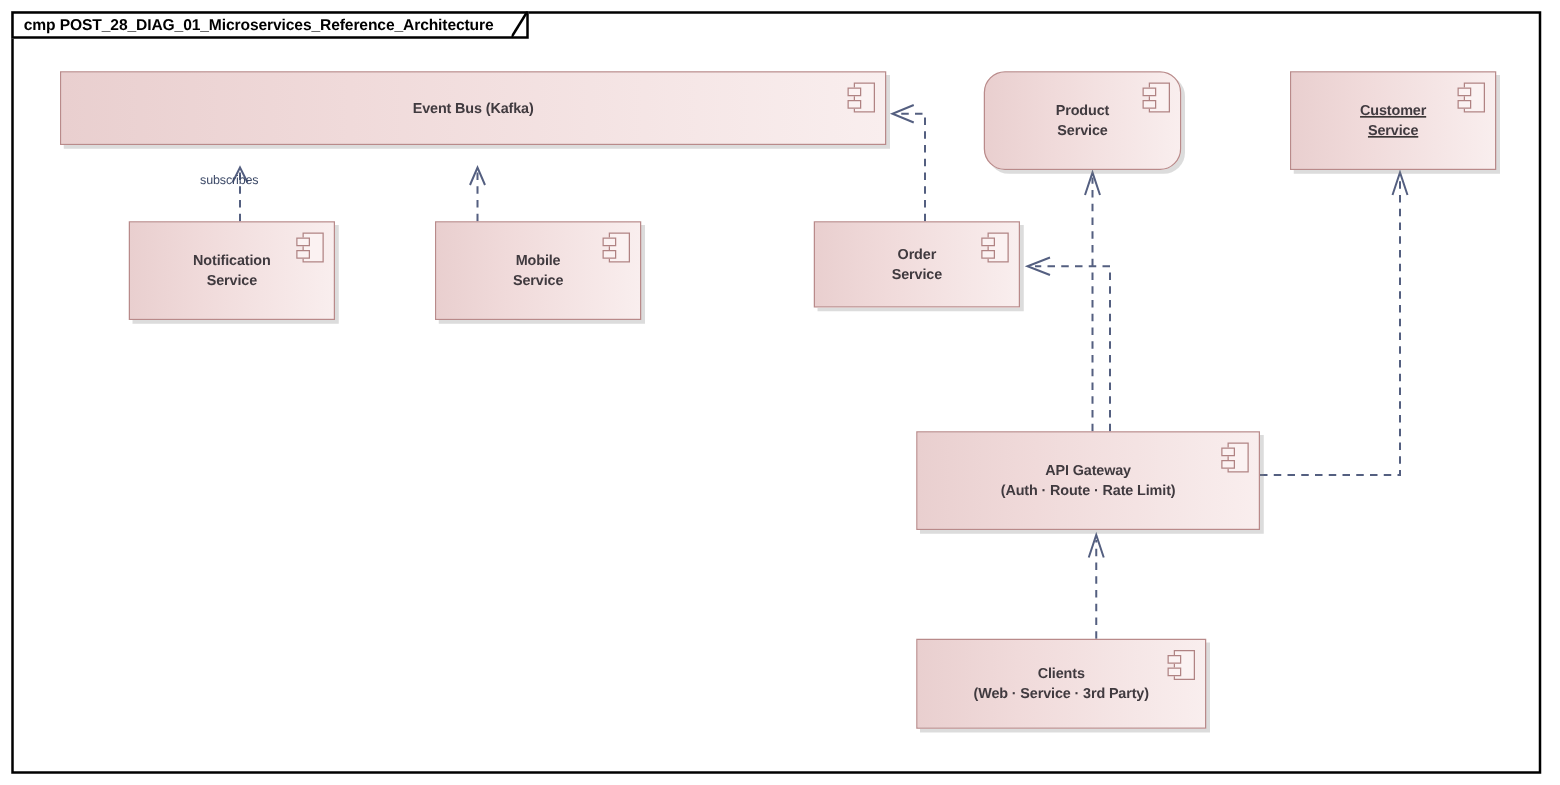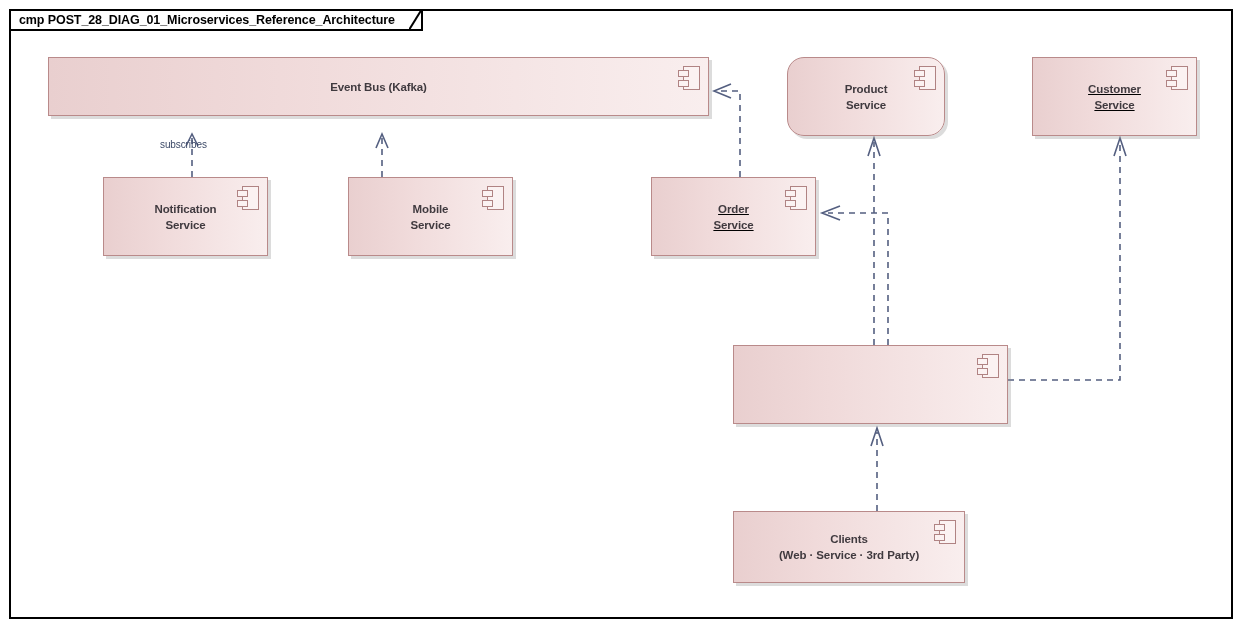--- a/index.html
+++ b/index.html
@@ -249,33 +249,37 @@
       <span>Mobile</span>
       <span class="l2">Service</span>
     </div>
     <div class="comp-icon">
       <div class="body"></div>
         <div class="tab tab1"></div>
         <div class="tab tab2"></div>
     </div>
   </div>
 
-  <div class="component" style="left:651px; top:177px; width:165px; height:79px;text-decoration:underline;">
+  <div class="component" style="left:651px; top:177px; width:165px; height:69px;">
     <div class="label">
       <span>Order</span>
       <span class="l2">Service</span>
     </div>
     <div class="comp-icon">
       <div class="body"></div>
         <div class="tab tab1"></div>
         <div class="tab tab2"></div>
     </div>
   </div>
 
   <div class="component" style="left:733px; top:345px; width:275px; height:79px;">
+    <div class="label">
+      <span>API Gateway</span>
+      <span class="l2">(Auth · Route · Rate Limit)</span>
+    </div>
     <div class="comp-icon">
       <div class="body"></div>
         <div class="tab tab1"></div>
         <div class="tab tab2"></div>
     </div>
   </div>
 
   <div class="component" style="left:733px; top:511px; width:232px; height:72px;">
     <div class="label">
       <span>Clients</span>

